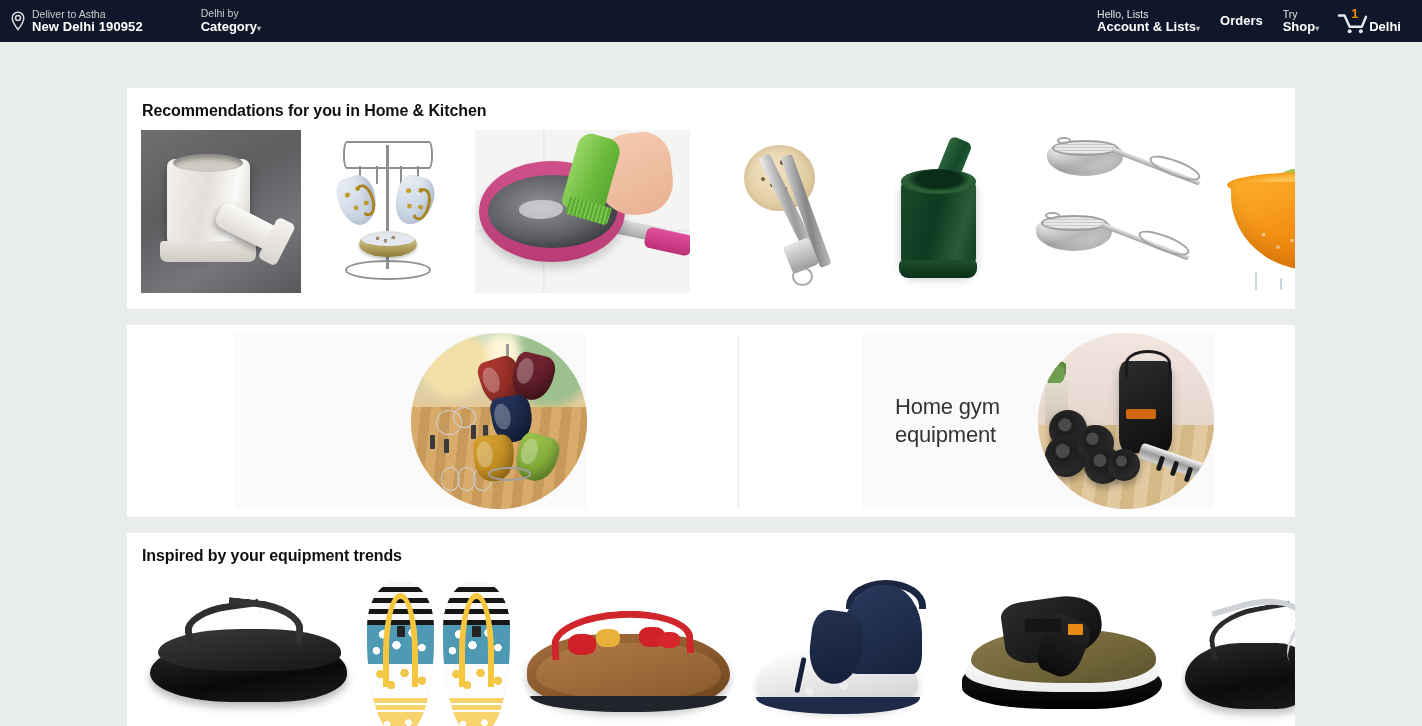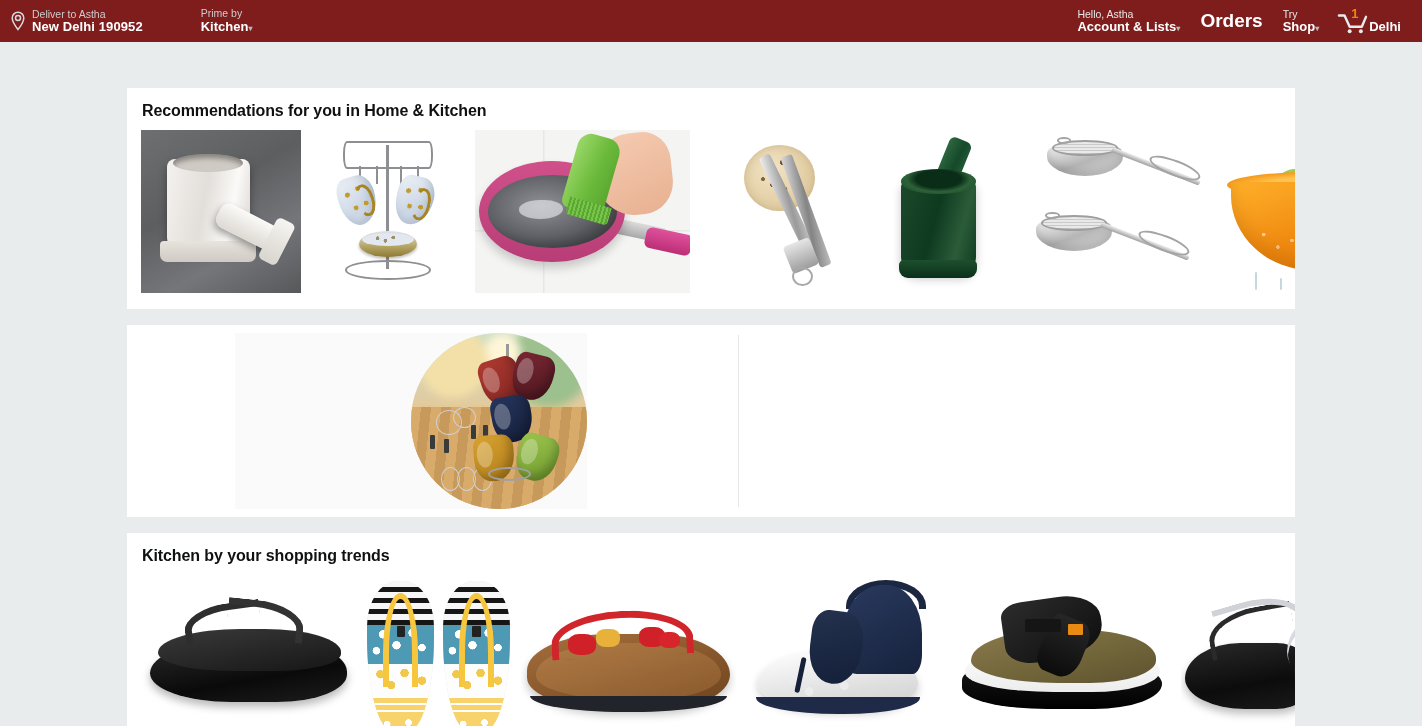--- a/index.html
+++ b/index.html
@@ -7,21 +7,21 @@
   html, body {
     width: 1422px; height: 726px;
     background: #e9ecec;
     font-family: "Liberation Sans", sans-serif;
     overflow: hidden;
   }
 
   
   .nav {
     height: 42px; width: 1422px;
-    background: #7f1d1d;
+    background: #0f172a;
     display: flex; align-items: center;
     color: #fff; position: relative;
   }
   .nav-deliver {
     display: flex; align-items: center;
     padding: 0 10px 0 8px; height: 36px;
     cursor: pointer; border: 1px solid transparent;
   }
   .pin-icon { width: 18px; height: 20px; margin-right: 5px; flex: none; }
   .deliver-txt { line-height: 1.05; }
@@ -61,21 +61,21 @@
 
   .nav-right { margin-left: auto; display: flex; align-items: center; padding-right: 12px; }
   .nav-cell {
     height: 36px; padding: 0 9px; cursor: pointer;
     display: flex; flex-direction: column; justify-content: center;
     border: 1px solid transparent;
   }
   .nav-cell .l1 { font-size: 10.5px; color: #e6e6e6; line-height: 1.15; }
   .nav-cell .l2 { font-size: 13px; font-weight: bold; color: #fff; line-height: 1.15; }
   .nav-cell.single { justify-content: center; }
-  .nav-cell.single .l2 { font-size: 19px; }
+  .nav-cell.single .l2 { font-size: 13px; }
 
   .cart-cell {
     display: flex; align-items: flex-end; height: 36px;
     padding: 0 8px 2px 6px; cursor: pointer; border: 1px solid transparent;
   }
   .cart-icon-box { position: relative; width: 32px; height: 28px; }
   .cart-badge {
     position: absolute; top: -2px; left: 15px;
     color: #f08804; font-size: 13px; font-weight: bold;
     font-family: "Liberation Sans", sans-serif;
@@ -476,30 +476,30 @@
         <circle cx="9" cy="6.9" r="2.5" fill="none" stroke="#d9dadb" stroke-width="1.5"></circle>
       </svg>
     </span>
     <span class="deliver-txt">
       <span class="deliver-top">Deliver to Astha</span>
       <span class="deliver-bot">New Delhi 190952</span>
     </span>
   </div>
 
   <div class="nav-shopby">
-    <span class="shopby-top">Prime by</span>
+    <span class="shopby-top">Delhi by</span>
     <span class="shopby-bot">
-      <span>Kitchen</span><span class="caret">▾</span>
+      <span>Category</span><span class="caret">▾</span>
     </span>
   </div>
 
 
   <div class="nav-right">
     <div class="nav-cell">
-      <span class="l1">Hello, Astha</span>
+      <span class="l1">Hello, Lists</span>
       <span class="l2">
         <span>Account &amp; Lists</span><span class="caret">▾</span>
       </span>
     </div>
 
     <div class="nav-cell single">
       <span class="l2">Orders</span>
     </div>
 
     <div class="nav-cell">
@@ -649,25 +649,48 @@
           <div class="mug navy"></div>
           <div class="mug yellow"></div>
           <div class="mug green"></div>
           <div class="mt-base"></div>
         </div>
       </div>
     </div>
 
     <div class="promo-divider"></div>
 
+    <div class="promo promo-b">
+      <div class="promo-bg"></div>
+      <div class="promo-text">Home gym<br>equipment</div>
+      <div class="promo-img">
+        <div class="gymart">
+          <div class="gy-wall"></div>
+          <div class="gy-floor"></div>
+          <div class="gy-plant"></div>
+          <div class="gy-bag">
+              <div class="gy-bagtag"></div>
+            </div>
+          <div class="gy-plate" style="left:6%;top:44%;width:22%;height:22%"></div>
+          <div class="gy-plate" style="left:4%;top:58%;width:24%;height:24%"></div>
+          <div class="gy-plate" style="left:22%;top:52%;width:21%;height:21%"></div>
+          <div class="gy-plate" style="left:26%;top:64%;width:22%;height:22%"></div>
+          <div class="gy-plate" style="left:40%;top:66%;width:18%;height:18%"></div>
+          <div class="gy-bar"></div>
+          <div class="gy-collar" style="left:68%;top:70%;transform:rotate(19deg)"></div>
+          <div class="gy-collar" style="left:76%;top:73%;transform:rotate(19deg)"></div>
+          <div class="gy-collar" style="left:84%;top:76%;transform:rotate(19deg)"></div>
+        </div>
+      </div>
+    </div>
 
   </div>
 
   <div class="card" id="card-trends">
-    <div class="card-title">Kitchen by your shopping trends</div>
+    <div class="card-title">Inspired by your equipment trends</div>
     <div class="carousel">
 
       <div class="tile" style="width:215px">
         <div class="art ff">
           <div class="ffb-sole"></div>
             <div class="ffb-top"></div>
           <div class="ffb-strapL"></div>
             <div class="ffb-strapR"></div>
         </div>
       </div>

